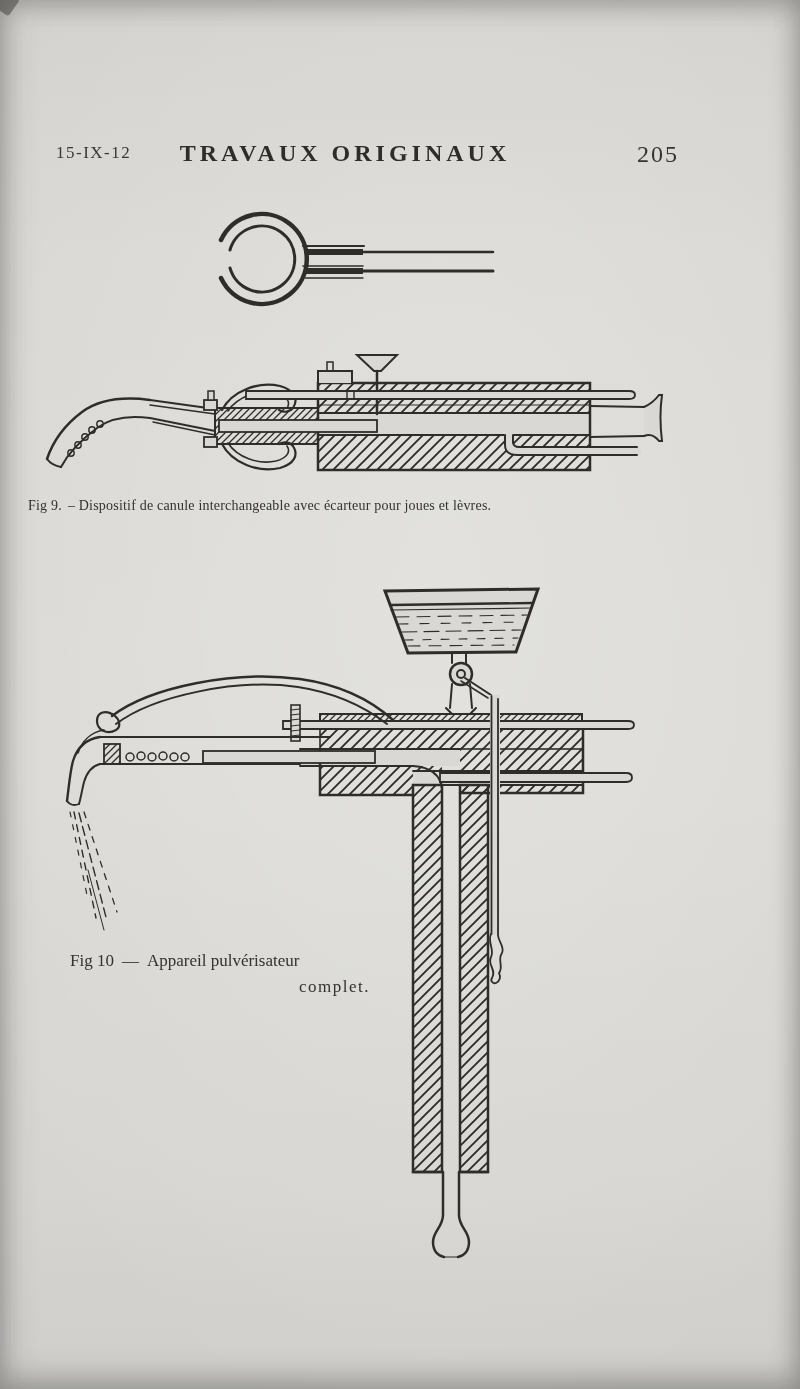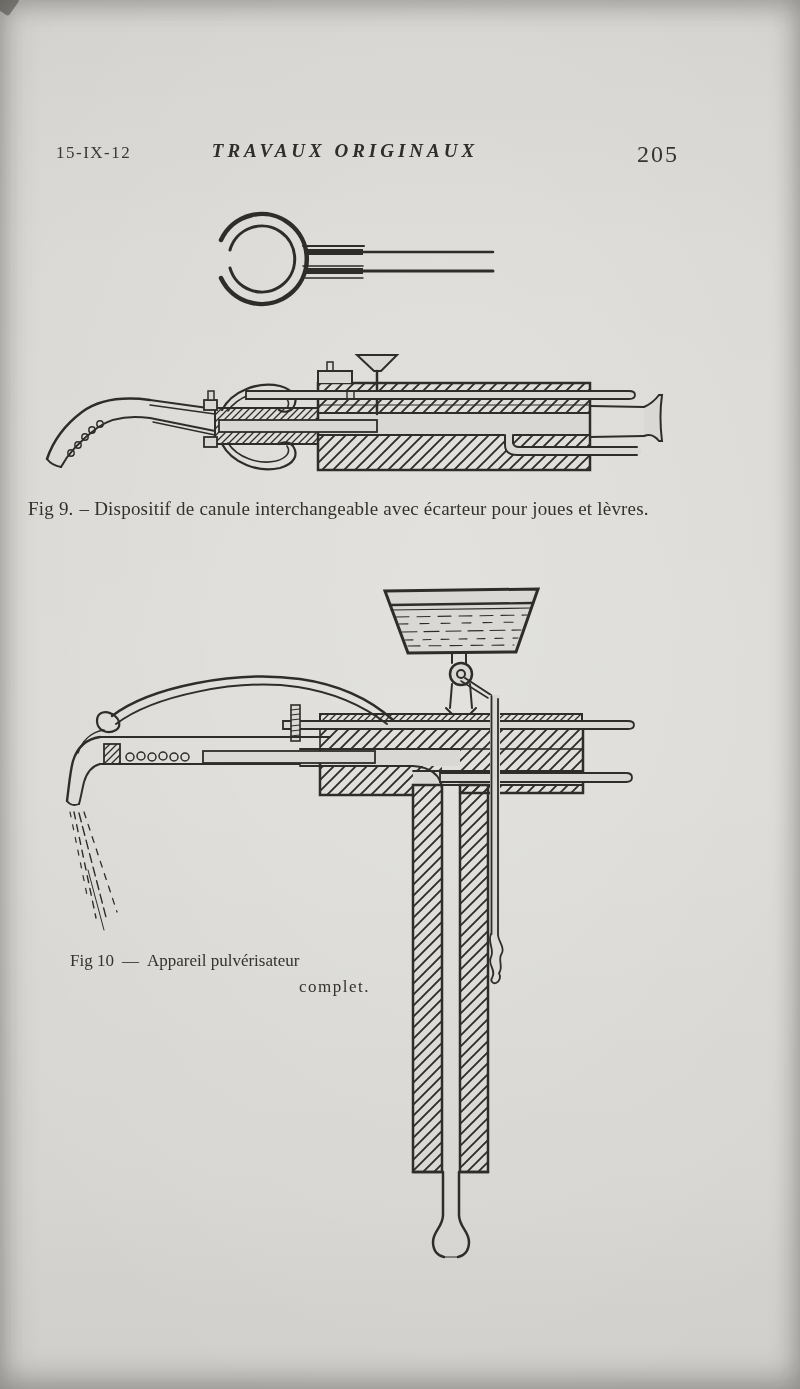--- a/index.html
+++ b/index.html
@@ -19,24 +19,24 @@
     box-shadow:inset 0 10px 22px rgba(60,58,54,0.18), inset 0 -14px 26px rgba(60,58,54,0.22),
                inset 14px 0 30px rgba(60,58,54,0.10), inset -10px 0 24px rgba(60,58,54,0.10);
   }
   .corner-mark{
     position:absolute;left:-6px;top:-8px;width:22px;height:20px;
     background:#4a4844;transform:rotate(35deg);opacity:.55;border-radius:3px;
   }
   .header-row{position:absolute;left:0;top:140px;width:800px;height:30px;}
   .issue-date{position:absolute;left:30px;top:3px;font-size:17px;letter-spacing:1.5px;color:#3a3834;margin-left:26px;}
   .journal-title{position:absolute;left:0;right:110px;top:0;text-align:center;
-    font-size:19px;letter-spacing:4px;color:#2e2d29;font-weight:600;font-style:italic;}
+    font-size:24px;letter-spacing:4px;color:#2e2d29;font-weight:600;}
   .page-number{position:absolute;left:637px;top:1px;font-size:24px;letter-spacing:2px;color:#35342f;}
   .fig-svg{position:absolute;left:0;top:0;}
-  .caption-9{position:absolute;left:28px;top:498px;width:680px;font-size:19px;
+  .caption-9{position:absolute;left:28px;top:498px;width:680px;font-size:14px;
     letter-spacing:.2px;color:#33322d;}
   .caption-9 .cap-label{margin-right:6px;}
   .caption-10{position:absolute;left:70px;top:948px;width:300px;font-size:17px;color:#33322d;line-height:1.55;}
   .caption-10 .cap-line2{text-align:right;letter-spacing:1.5px;}
   .caption-10 .cap-dash{padding:0 8px;}
 </style>
 </head>
 <body>
 
 <div class="page">

